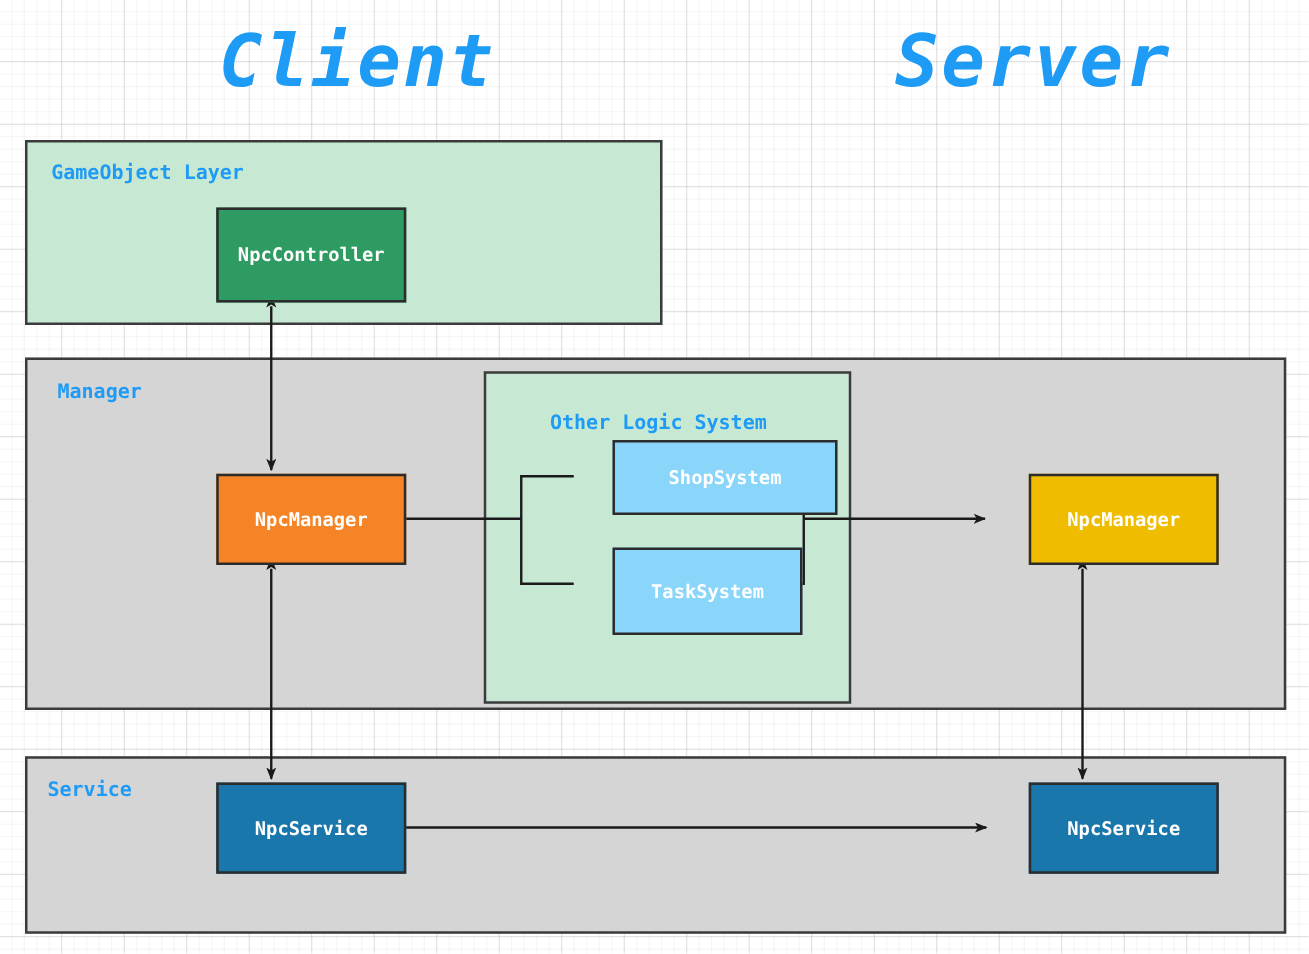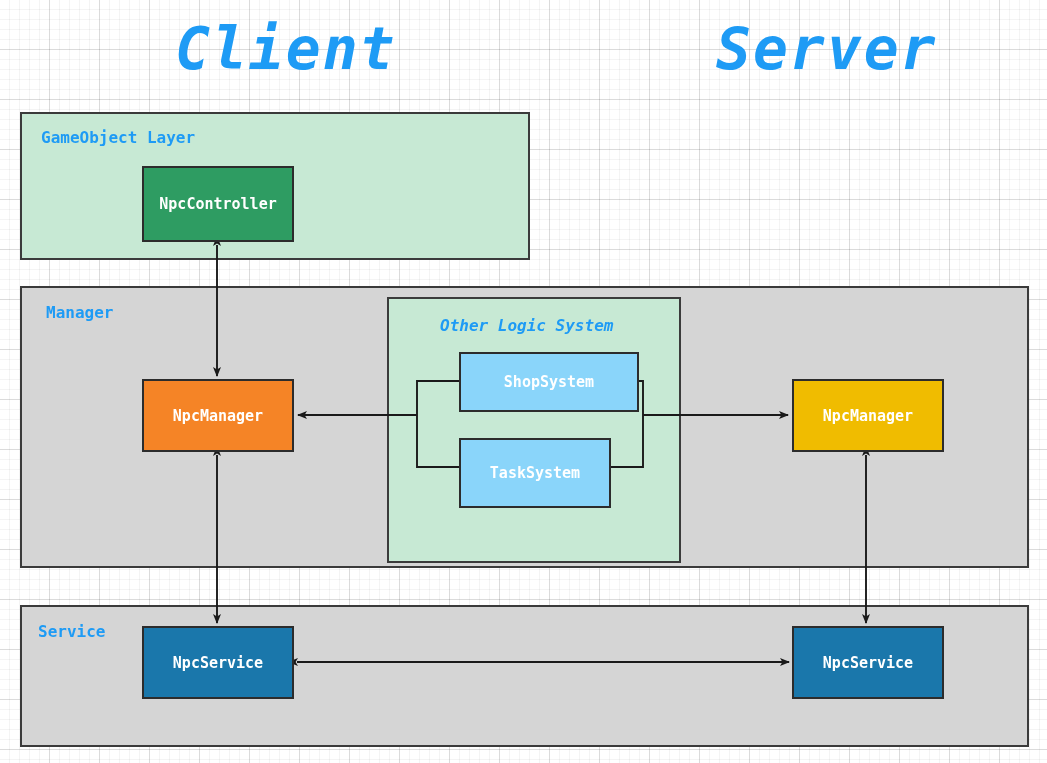--- a/index.html
+++ b/index.html
@@ -60,37 +60,38 @@
   #panel-gameobject { left: 20px;  top: 112px; width: 510px; height: 148px; }
   #label-gameobject { left: 41px;  top: 130px; }
 
   #panel-manager    { left: 20px;  top: 286px; width: 1009px; height: 282px; }
   #label-manager    { left: 46px;  top: 305px; }
 
   #panel-service    { left: 20px;  top: 605px; width: 1009px; height: 142px; }
   #label-service    { left: 38px;  top: 624px; }
 
   #panel-otherlogic { left: 387px; top: 297px; width: 294px; height: 266px; }
-  #label-otherlogic { left: 440px; top: 318px; font-style: italic; }
+  #label-otherlogic { left: 440px; top: 330px; }
 
   
   .node {
     position: absolute;
     border: 2px solid #2c2c2c;
     box-sizing: border-box;
     display: flex;
     align-items: center;
     justify-content: center;
     color: #ffffff;
     font-family: "DejaVu Sans Mono", "Liberation Mono", monospace;
     font-weight: bold;
     font-size: 15px;
     letter-spacing: 0px;
     white-space: nowrap;
     z-index: 5;
+    margin-left: 31px;
   }
   #node-npccontroller      { left: 142px; top: 166px; width: 152px; height: 76px;  background: #2e9c62; }
   #node-npcmanager-client  { left: 142px; top: 379px; width: 152px; height: 73px;  background: #f58426; }
   #node-npcmanager-server  { left: 792px; top: 379px; width: 152px; height: 73px;  background: #f0bc00; }
   #node-npcservice-client  { left: 142px; top: 626px; width: 152px; height: 73px;  background: #1a77ab; }
   #node-npcservice-server  { left: 792px; top: 626px; width: 152px; height: 73px;  background: #1a77ab; }
   #node-shopsystem         { left: 459px; top: 352px; width: 180px; height: 60px;  background: #8ad5fa; }
   #node-tasksystem         { left: 459px; top: 438px; width: 152px; height: 70px;  background: #8ad5fa; }
 
   

